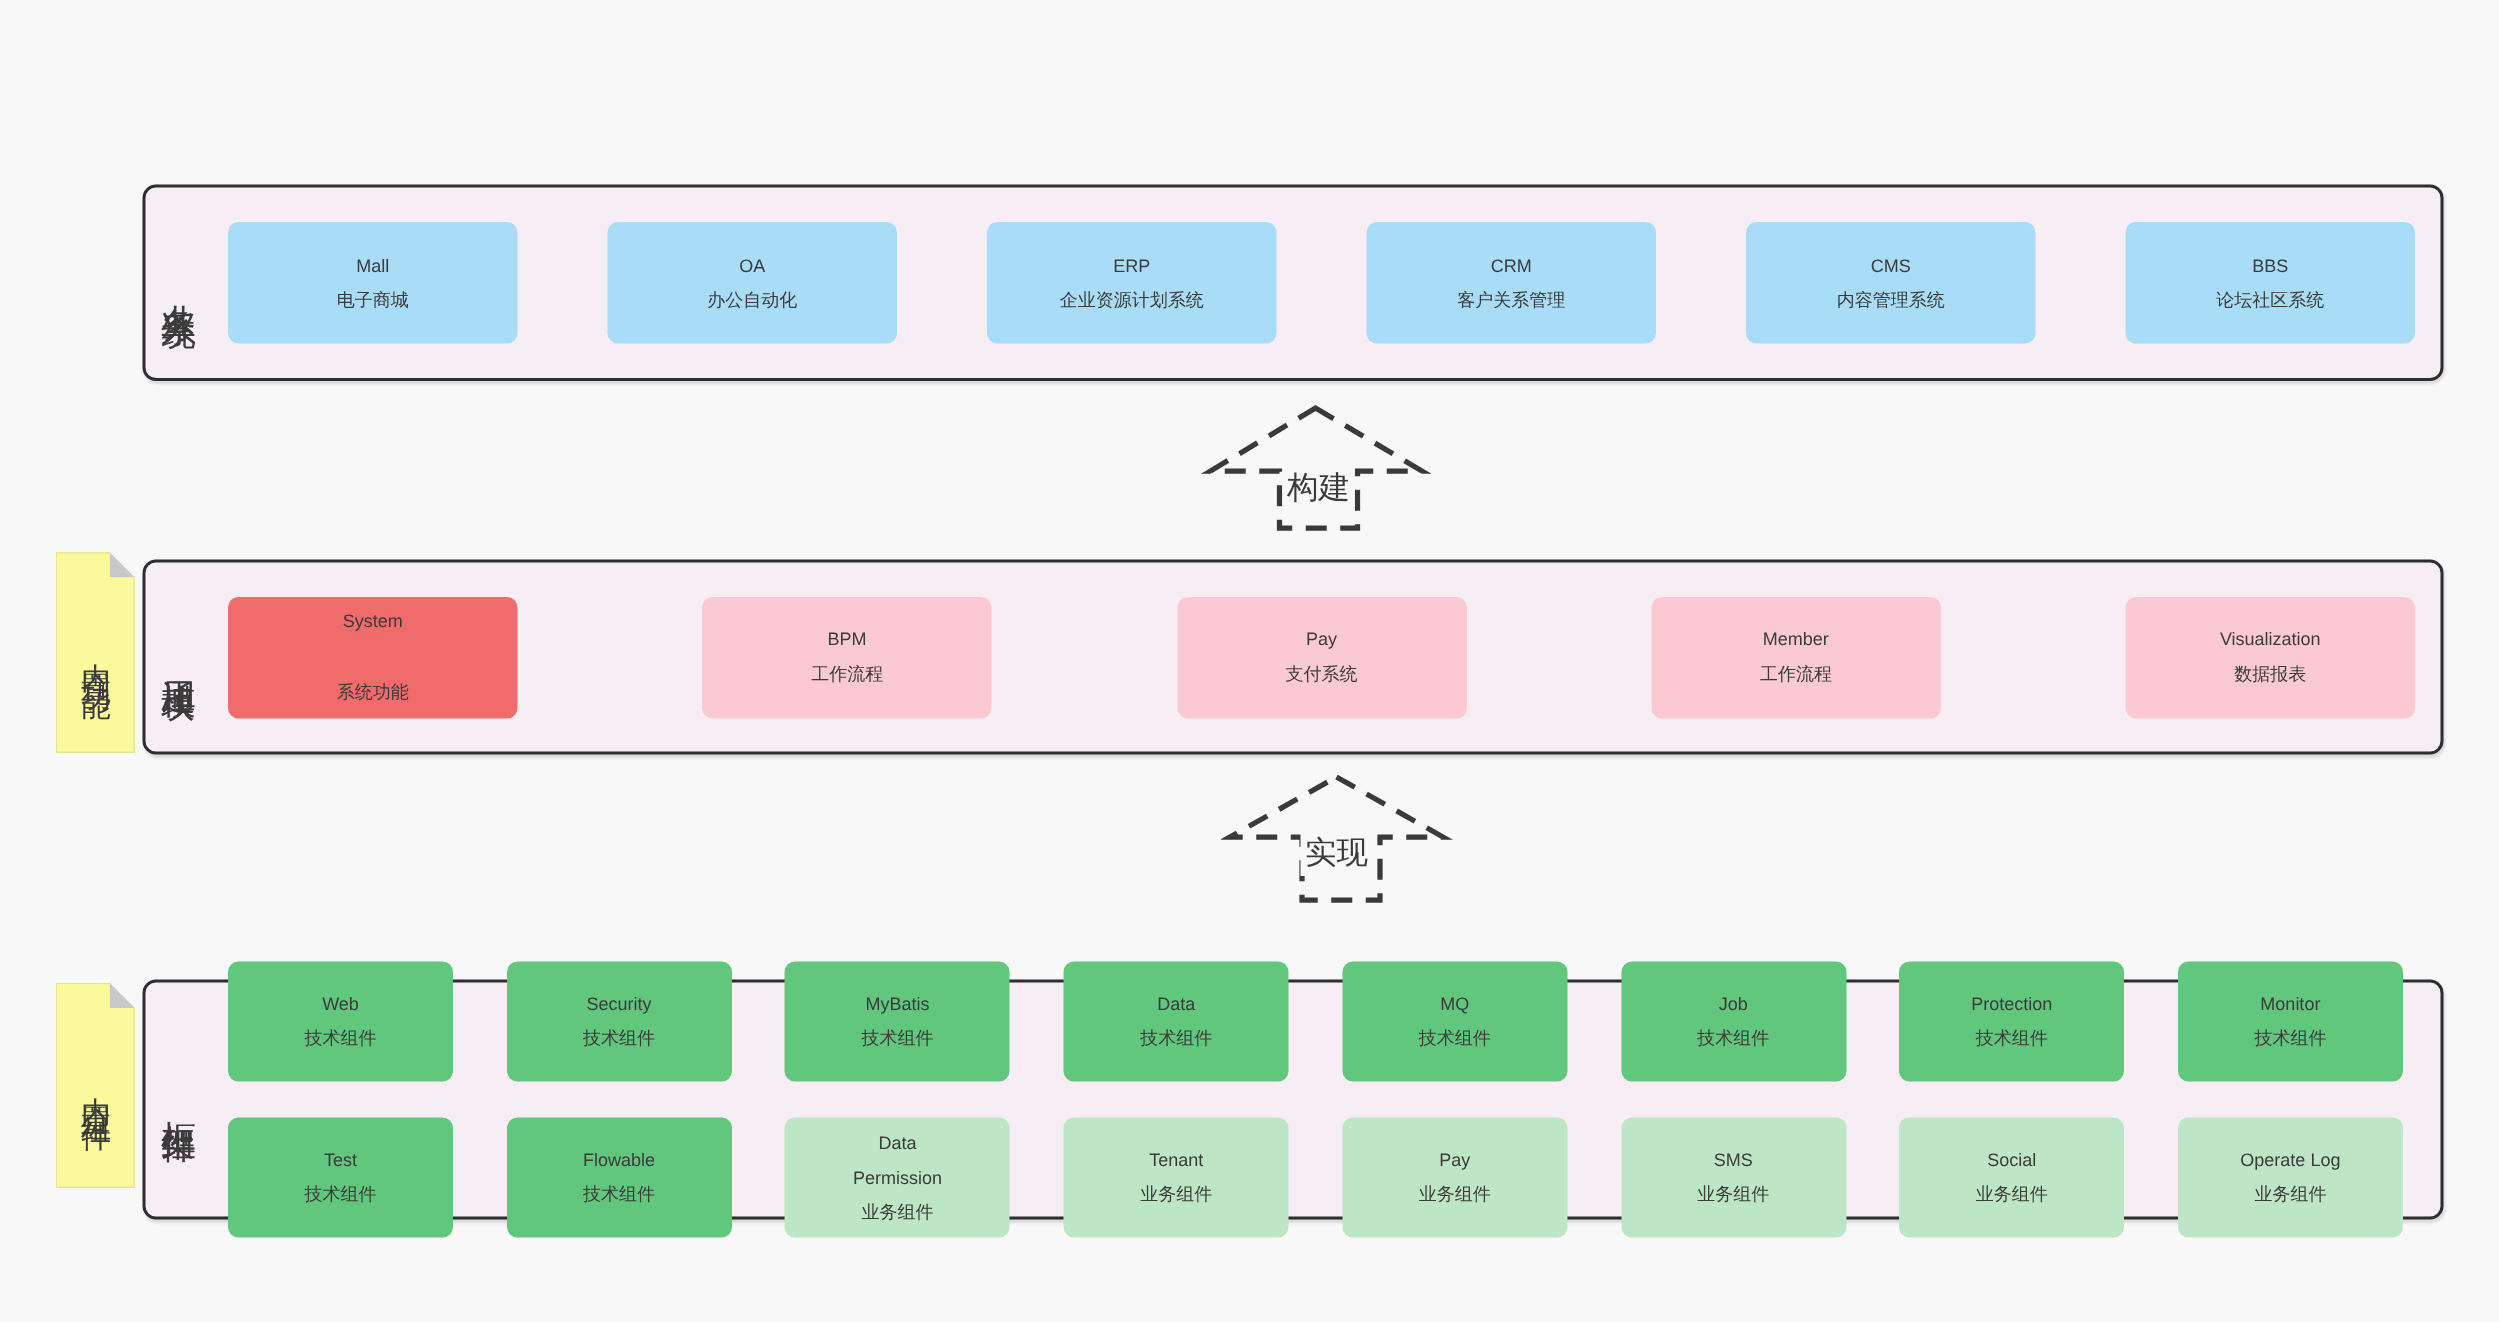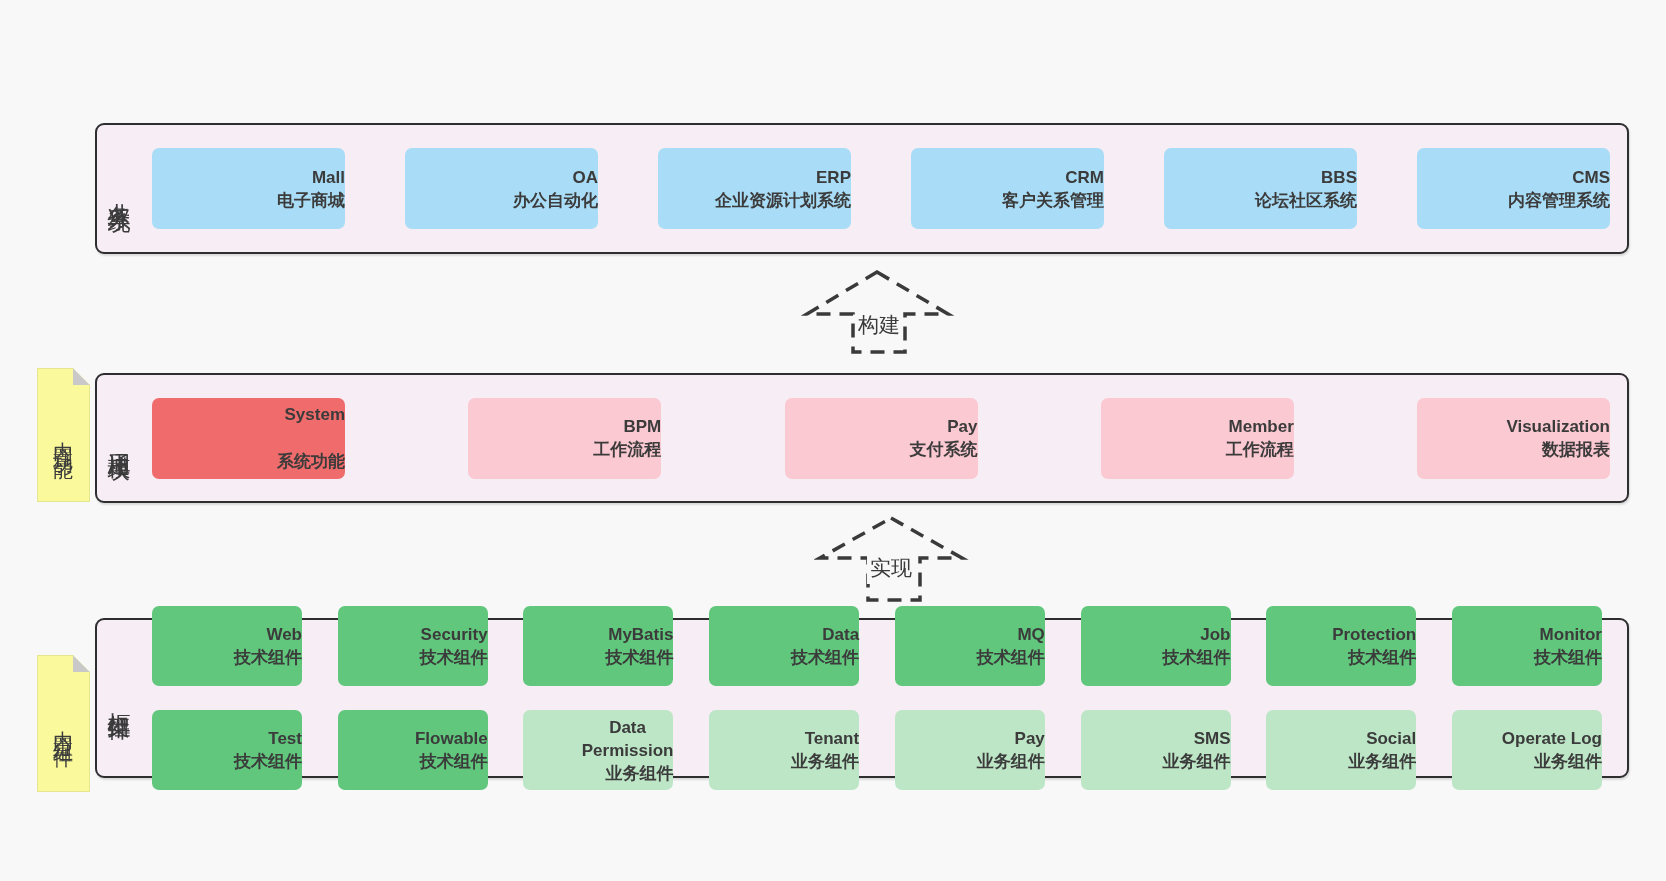--- a/index.html
+++ b/index.html
@@ -20,21 +20,21 @@
     left:95px; width:1534px;
     background:#f7edf5;
     border:2px solid #2e2e31;
     border-radius:9px;
     box-sizing:border-box;
     display:flex;
     box-shadow:1px 2px 2px rgba(0,0,0,0.12);
   }
   .panel-1 { top:123px; height:131px; }
   .panel-2 { top:373px; height:130px; }
-  .panel-3 { top:618px; height:160px; }
+  .panel-3 { top:653px; height:160px; }
   .panel-label {
     width:44px;
     display:flex; align-items:center; justify-content:center;
     writing-mode:vertical-rl; text-orientation:upright;
     font-size:23px; line-height:25px; letter-spacing:2px;
     color:#3b3b3b;
   }
   .boxes {
     flex:1;
     display:flex; align-items:center; justify-content:space-between;
@@ -45,25 +45,24 @@
     display:flex; flex-direction:column; justify-content:center;
     gap:24px;
     padding:0 25px 0 11px;
   }
   .grid-row { display:flex; justify-content:space-between; }
   
   .box {
     height:81px; width:193px;
     border-radius:7px;
     display:flex; flex-direction:column;
-    align-items:flex-end; justify-content:center;
+    align-items:center; justify-content:center;
     text-align:center;
-    font-size:17px; line-height:23px;
-    color:#3b3b3b;
-    font-weight:bold;
+    font-size:12px; line-height:23px;
+    color:#3b3b3b;
   }
   .box-sm { width:150px; height:80px; }
   .box-name { white-space:pre-line; }
   .c-blue        { background:#a9dcf6; }
   .c-red         { background:#f06b6b;gap:24px; }
   .c-pink        { background:#fbc9d2;margin-left:28px; }
   .c-green       { background:#60c77c; }
   .c-green-light { background:#bde6c6; }
   
   .sticky {
@@ -123,26 +122,26 @@
       </div>
       <div class="box c-blue">
         <span class="box-name">ERP</span>
         <span class="box-desc">企业资源计划系统</span>
       </div>
       <div class="box c-blue">
         <span class="box-name">CRM</span>
         <span class="box-desc">客户关系管理</span>
       </div>
       <div class="box c-blue">
+        <span class="box-name">CMS</span>
+        <span class="box-desc">内容管理系统</span>
+      </div>
+      <div class="box c-blue">
         <span class="box-name">BBS</span>
         <span class="box-desc">论坛社区系统</span>
-      </div>
-      <div class="box c-blue">
-        <span class="box-name">CMS</span>
-        <span class="box-desc">内容管理系统</span>
       </div>
     </div>
   </section>
 
   <div class="arrow arrow-1">
     <svg width="155" height="92" viewBox="0 0 155 92">
       <path d="M 77 5 L 148 47 L 105 47 L 105 85 L 53 85 L 53 47 L 7 47 Z" fill="none" stroke="#3a3a3a" stroke-width="3.5" stroke-dasharray="14 9"></path>
     </svg>
     <span class="arrow-label">构建</span>
   </div>

